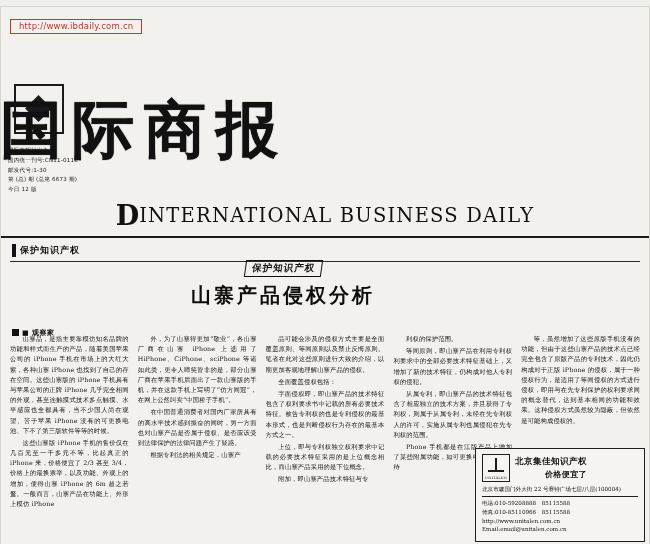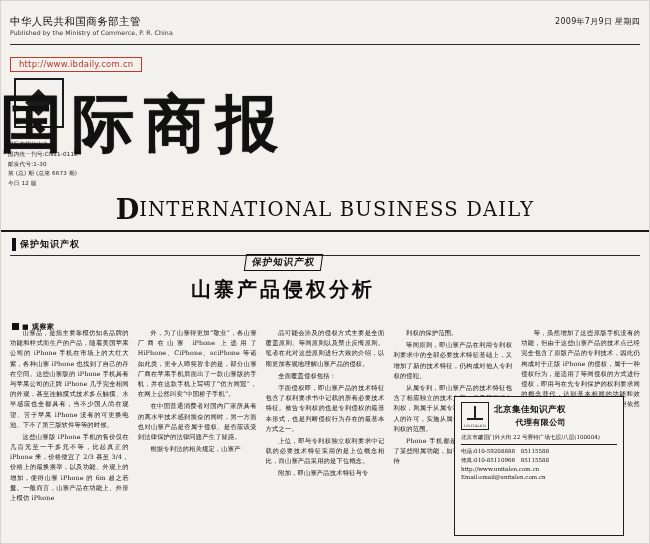--- a/index.html
+++ b/index.html
@@ -157,22 +157,22 @@
     position:absolute;left:12px;top:90px;
     font-size:7px;font-weight:bold;color:#111;
     letter-spacing:.5px;
   }
   .corner-tag .blk{
     display:inline-block;width:7px;height:7px;background:#111;
     margin-right:3px;vertical-align:-1px;
   }
   
   .ad-box{
-    position:absolute;right:26px;bottom:6px;
-    width:170px;height:140px;
+    position:absolute;right:5px;bottom:6px;
+    width:170px;height:94px;
     border:1px solid #1d1d1d;
     background:#f5f4f0;
     box-sizing:border-box;
     padding:5px 6px;
     font-family:"DejaVu Serif","Liberation Serif",serif;
   }
   .ad-head{
     display:flex;align-items:center;gap:5px;
   }
   .ad-logo{
@@ -214,27 +214,20 @@
     pointer-events:none;
   }
 </style>
 </head>
 <body>
 
 <div class="page">
 
   <div class="masthead">
 
-    <div class="top-line">
-      <div class="top-left">
-        <div>中华人民共和国商务部主管</div>
-        <div class="en">Published by the Ministry of Commerce, P. R. China</div>
-      </div>
-      <div class="top-right">2009年7月9日 星期四</div>
-    </div>
     <div class="rule-under-top"></div>
 
     <div class="url-band">
       <span class="url-box">http://www.ibdaily.com.cn</span>
     </div>
 
     <div class="logo-square"></div>
 
     <div class="left-meta">
       <div>国际商报社出办</div>
@@ -302,21 +295,21 @@
 
     <div class="ad-box">
       <div class="ad-head">
         <div class="ad-logo">
           <span></span>
             <i></i>
             <b>UNITALEN</b>
         </div>
         <div>
           <div class="ad-title">北京集佳知识产权</div>
-          <div class="ad-sub">代理有限公司</div>
+          <div class="ad-sub">价格便宜了</div>
         </div>
       </div>
       <div class="ad-addr">北京市建国门外大街 22 号赛特广场七层/八层(100004)</div>
       <div class="ad-div"></div>
       <div class="ad-contact">
         <div>
           <span>电话:</span><span>010-59208888　85115588</span>
         </div>
         <div>
           <span>传真:</span><span>010-85110966　85115588</span>

